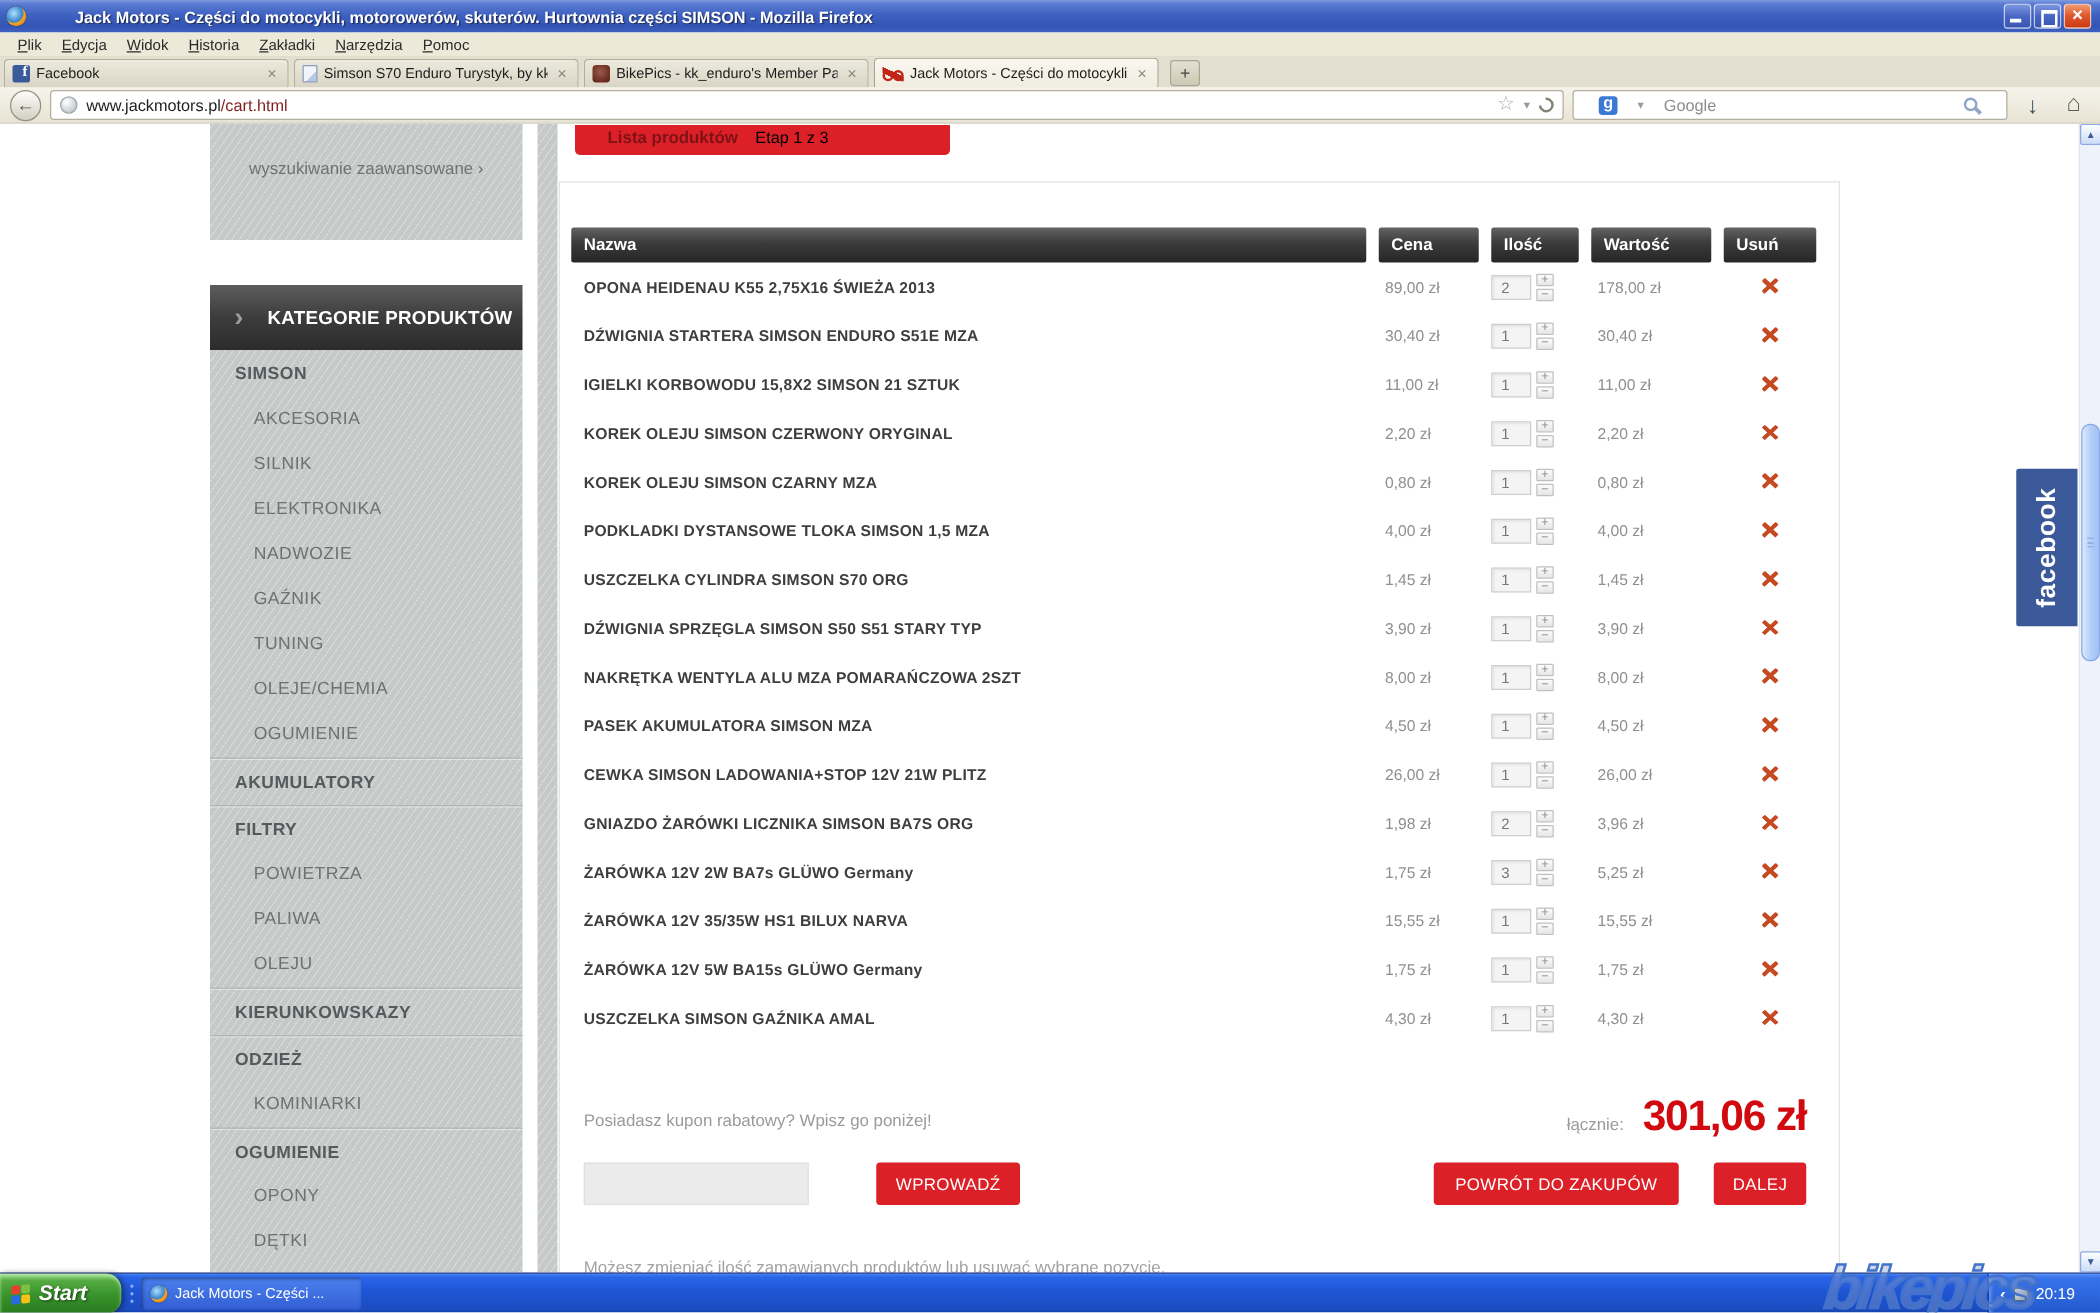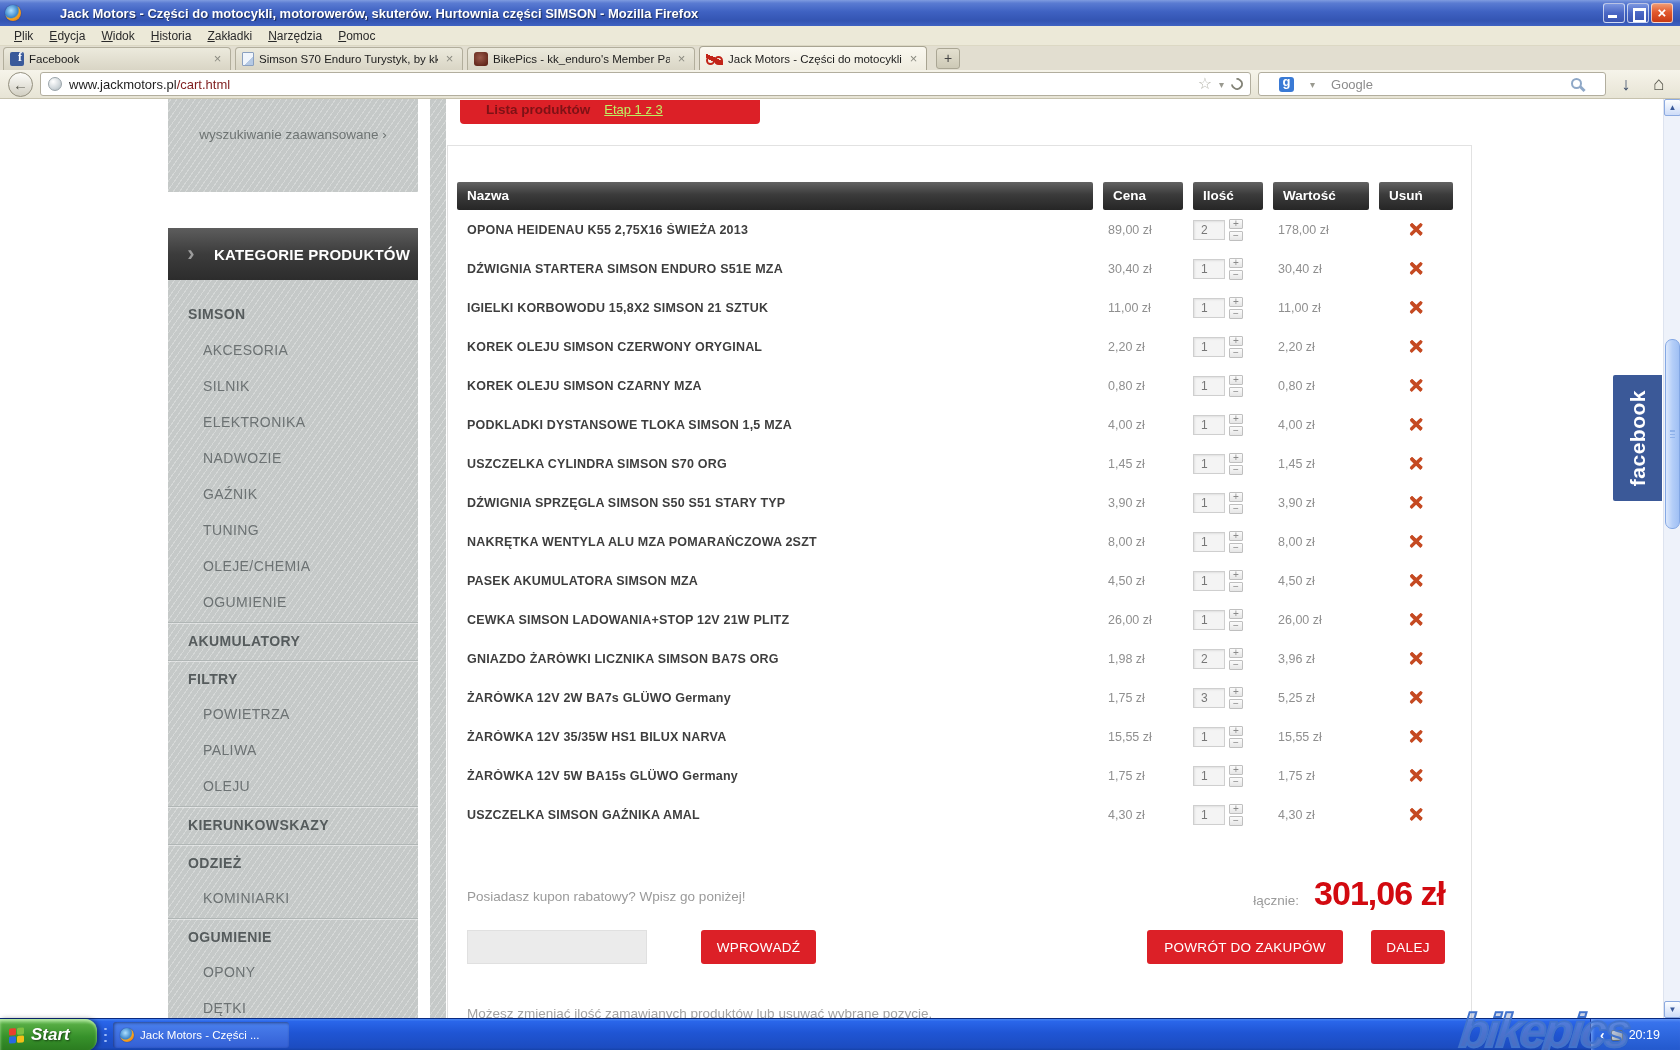--- a/index.html
+++ b/index.html
@@ -91,31 +91,31 @@
 
   
   .sidebar { position:absolute; left:168px; top:0; width:250px; height:100%; }
   .side-top-panel { position:absolute; left:0; top:-14px; width:250px; height:107px; }
   .adv-link { position:absolute; left:0; top:42px; width:100%; text-align:center; color:#6e7473; font-size:13.5px; cursor:pointer; }
   .cat-header { position:absolute; left:0; top:129px; width:250px; height:52px;
     background:linear-gradient(180deg,#5d5d5d,#3c3c3c 50%,#2c2c2c); display:flex; align-items:center; cursor:pointer; }
   .cat-chevron { width:46px; text-align:center; color:#9c9c9c; font-size:22px; font-weight:bold; }
   .cat-chevron::before { content:"›"; }
   .cat-title { color:#fff; font-weight:bold; font-size:15px; letter-spacing:.2px; }
-  .cat-list { position:absolute; left:0; top:181px; width:250px; bottom:0; padding-top:16px; }
+  .cat-list { position:absolute; left:0; top:181px; width:250px; bottom:0; }
   .side-item { height:36px; line-height:36px; font-size:14px; letter-spacing:.4px; cursor:pointer; white-space:nowrap; }
   .side-item.main { font-weight:bold; color:#555b5c; padding-left:20px; }
   .side-item.sub { color:#6c7273; padding-left:35px; }
   .side-item.divided { border-top:1px solid #b0b6b5; margin-top:2px; box-shadow:inset 0 1px 0 rgba(255,255,255,.45); }
 
   
   .stage-banner { position:absolute; left:460px; top:1px; width:300px; height:24px; background:#dc2027;
     border-radius:0 0 4px 4px; display:flex; align-items:flex-start; gap:14px; padding:2px 0 0 26px; overflow:hidden; }
   .stage-title { color:#7e1216; font-weight:bold; font-size:13.5px;text-align:center; }
-  .stage-step { color:#bef264; font-size:13px;text-decoration:underline; }
+  .stage-step { color:#000000; font-size:13px; }
 
   
   .main-card { position:absolute; left:447px; top:46px; width:1025px; height:900px; background:#fff;
     border:1px solid #e2e2e2; }
   .cart-table { position:absolute; left:9px; top:36px; width:996px; }
   .cart-header, .cart-row { display:grid; grid-template-columns:646px 90px 80px 106px 74px; align-items:center; }
   .cart-header { height:28px; }
   .hcell { background:linear-gradient(180deg,#636363 0%,#3b3b3b 45%,#262626 100%); color:#fff;
     font-weight:bold; font-size:13.5px; line-height:28px; height:28px; padding-left:10px; border-radius:2px; margin-right:10px; }
   .hcell:last-child { margin-right:0; }

